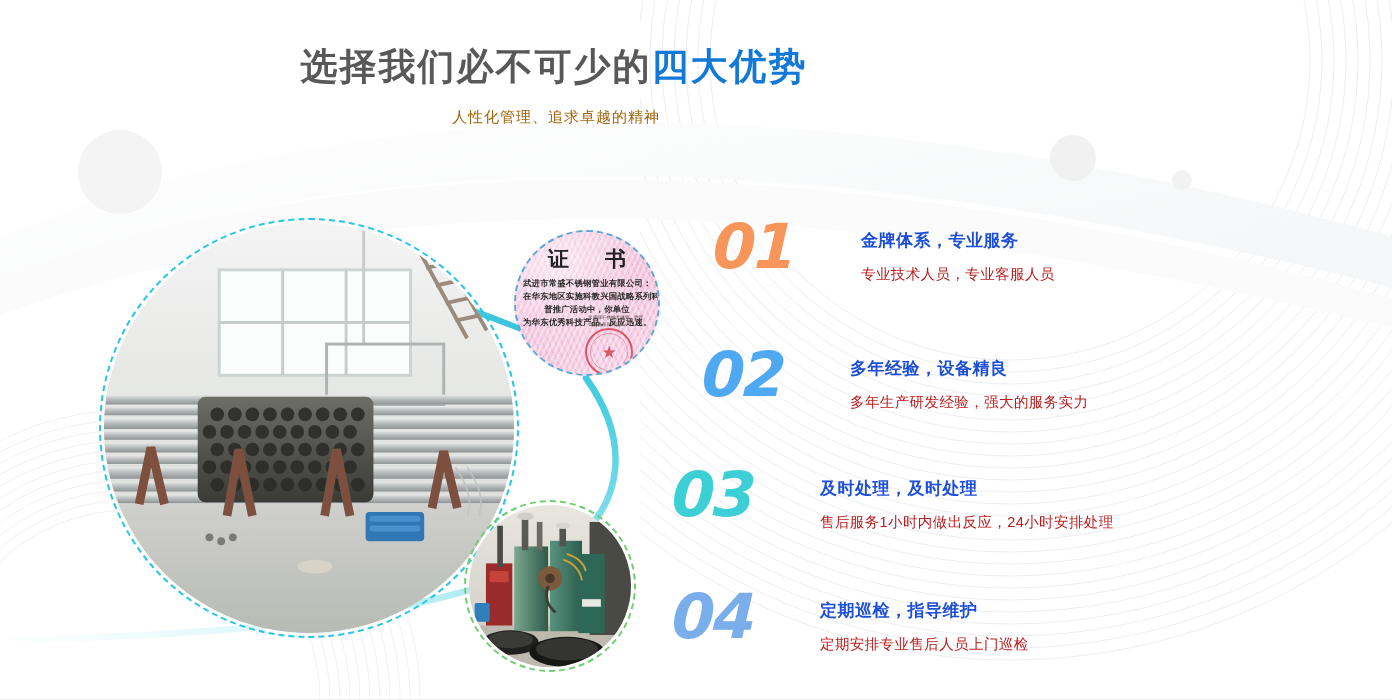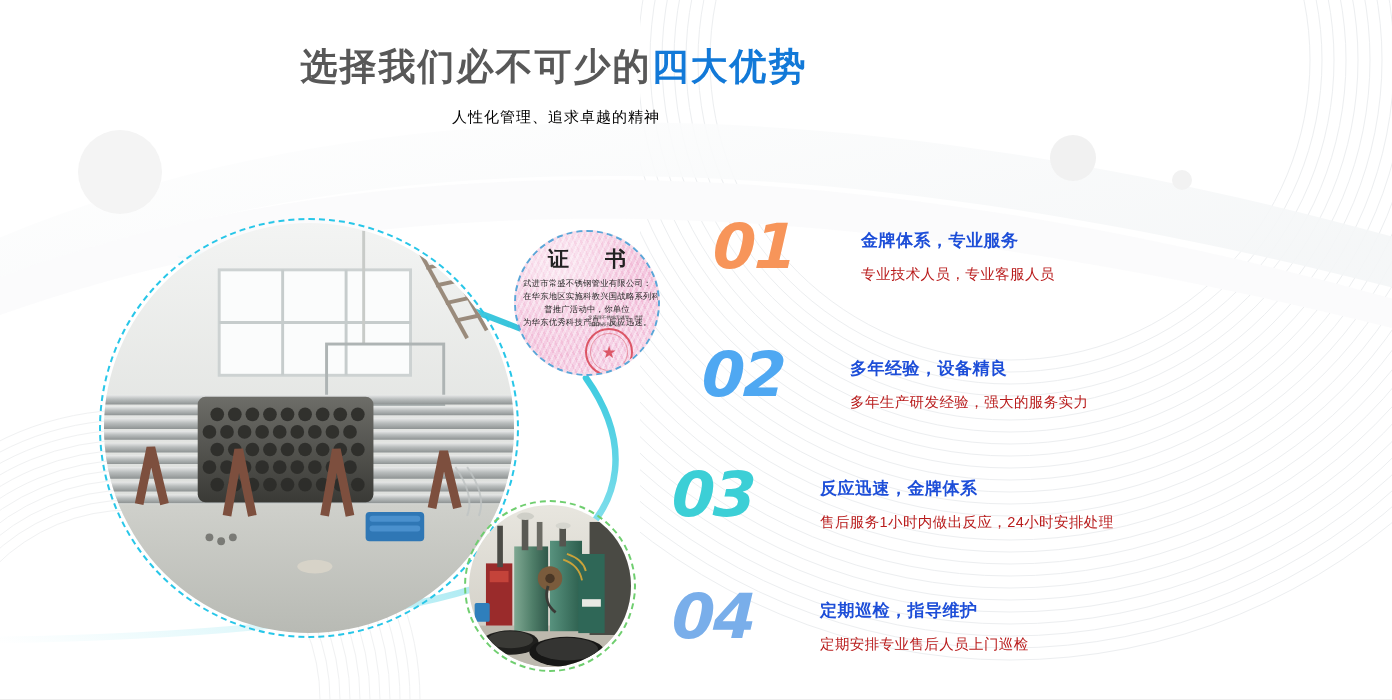--- a/index.html
+++ b/index.html
@@ -21,21 +21,21 @@
   .bottom-rule{position:absolute;left:0;bottom:0;width:1392px;height:1px;background:#ededed;}
 
   
   .header{position:absolute;left:0;top:44px;width:1108px;text-align:center;}
   .title{
     font-size:37px;font-weight:bold;color:#585858;letter-spacing:2px;
     line-height:1.25;margin:0;
   }
   .title .accent{color:#1279d8;}
   .subtitle{
-    margin:18px 0 0 4px;font-size:15px;color:#000000;letter-spacing:1px;
+    margin:18px 0 0 4px;font-size:15px;color:#a16207;letter-spacing:1px;
   }
 
   
   .circle-main{
     position:absolute;left:99px;top:218px;width:420px;height:420px;border-radius:50%;
     border:2px dashed #27c6e8;padding:0;box-sizing:border-box;
     overflow:hidden;
   }
   .circle-main .photo{position:absolute;inset:3px;border-radius:50%;overflow:hidden;}
 
@@ -52,21 +52,21 @@
     text-align:center;
   }
   .cert-head{
     display:flex;justify-content:center;gap:36px;margin-top:13px;
     font-family:"Liberation Serif","DejaVu Serif",serif;
     font-size:21px;font-weight:bold;color:#222;
   }
   .cert-lines{margin-top:4px;padding:0 7px;}
   .cert-lines div{
     font-family:"Liberation Serif","DejaVu Serif",serif;
-    font-size:8.4px;font-weight:normal;color:#2b2b2b;line-height:1.55;
+    font-size:8.4px;font-weight:bold;color:#2b2b2b;line-height:1.55;
     white-space:nowrap;letter-spacing:.2px;
   }
   .cert-fine{
     position:absolute;right:12px;top:83px;width:58px;
     font-family:"Liberation Serif","DejaVu Serif",serif;
     font-size:4.6px;color:#444;line-height:1.5;text-align:left;
   }
   .cert-seal{
     position:absolute;left:50%;margin-left:-2px;top:96px;width:44px;height:44px;border-radius:50%;
     border:2px solid #d63b4a;opacity:.82;
@@ -417,21 +417,21 @@
       <div class="num" style="color: rgb(79, 168, 242);">02</div>
       <div class="txt">
         <p class="item-title">多年经验，设备精良</p>
         <p class="item-desc">多年生产研发经验，强大的服务实力</p>
       </div>
     </div>
 
     <div class="item item-3">
       <div class="num" style="color: rgb(60, 207, 214);">03</div>
       <div class="txt">
-        <p class="item-title">反应迅速，金牌体系</p>
+        <p class="item-title">及时处理，及时处理</p>
         <p class="item-desc">售后服务1小时内做出反应，24小时安排处理</p>
       </div>
     </div>
 
     <div class="item item-4">
       <div class="num" style="color: rgb(121, 174, 234);">04</div>
       <div class="txt">
         <p class="item-title">定期巡检，指导维护</p>
         <p class="item-desc">定期安排专业售后人员上门巡检</p>
       </div>

